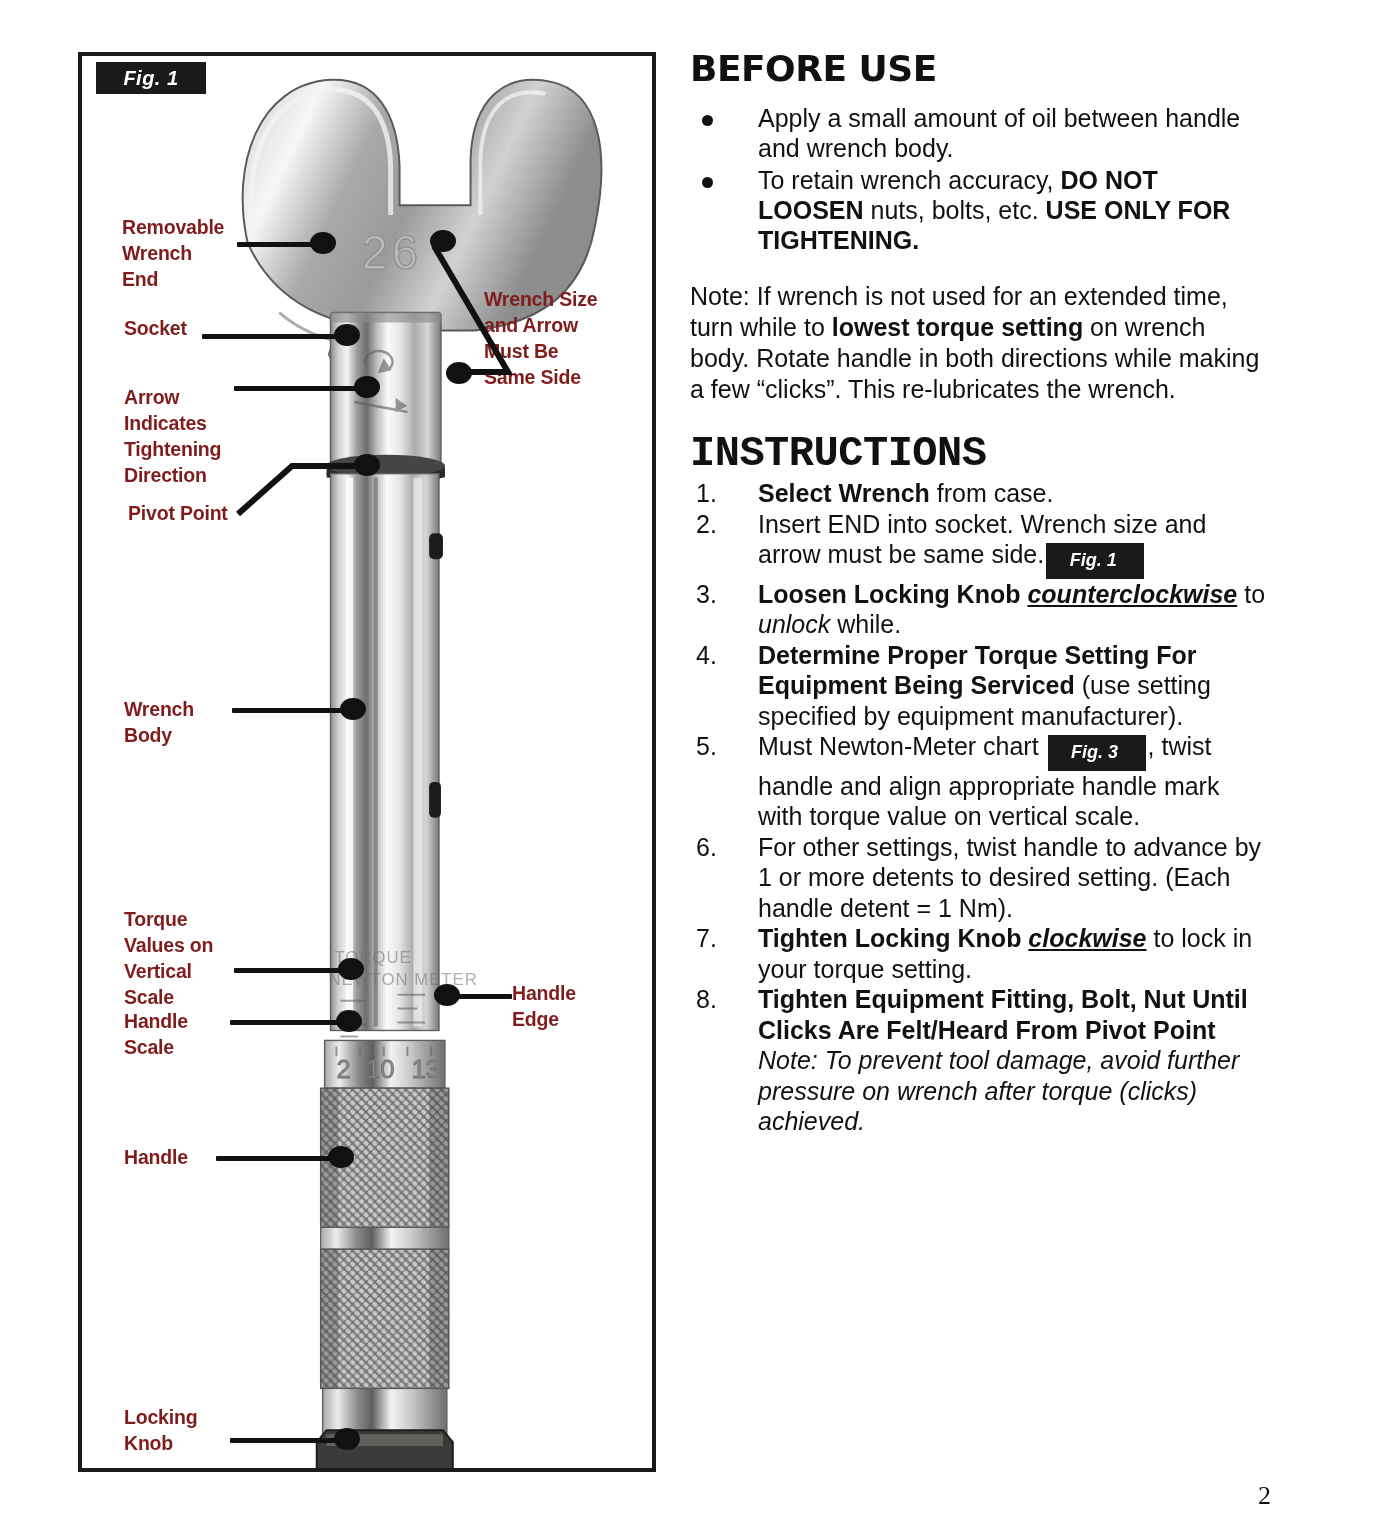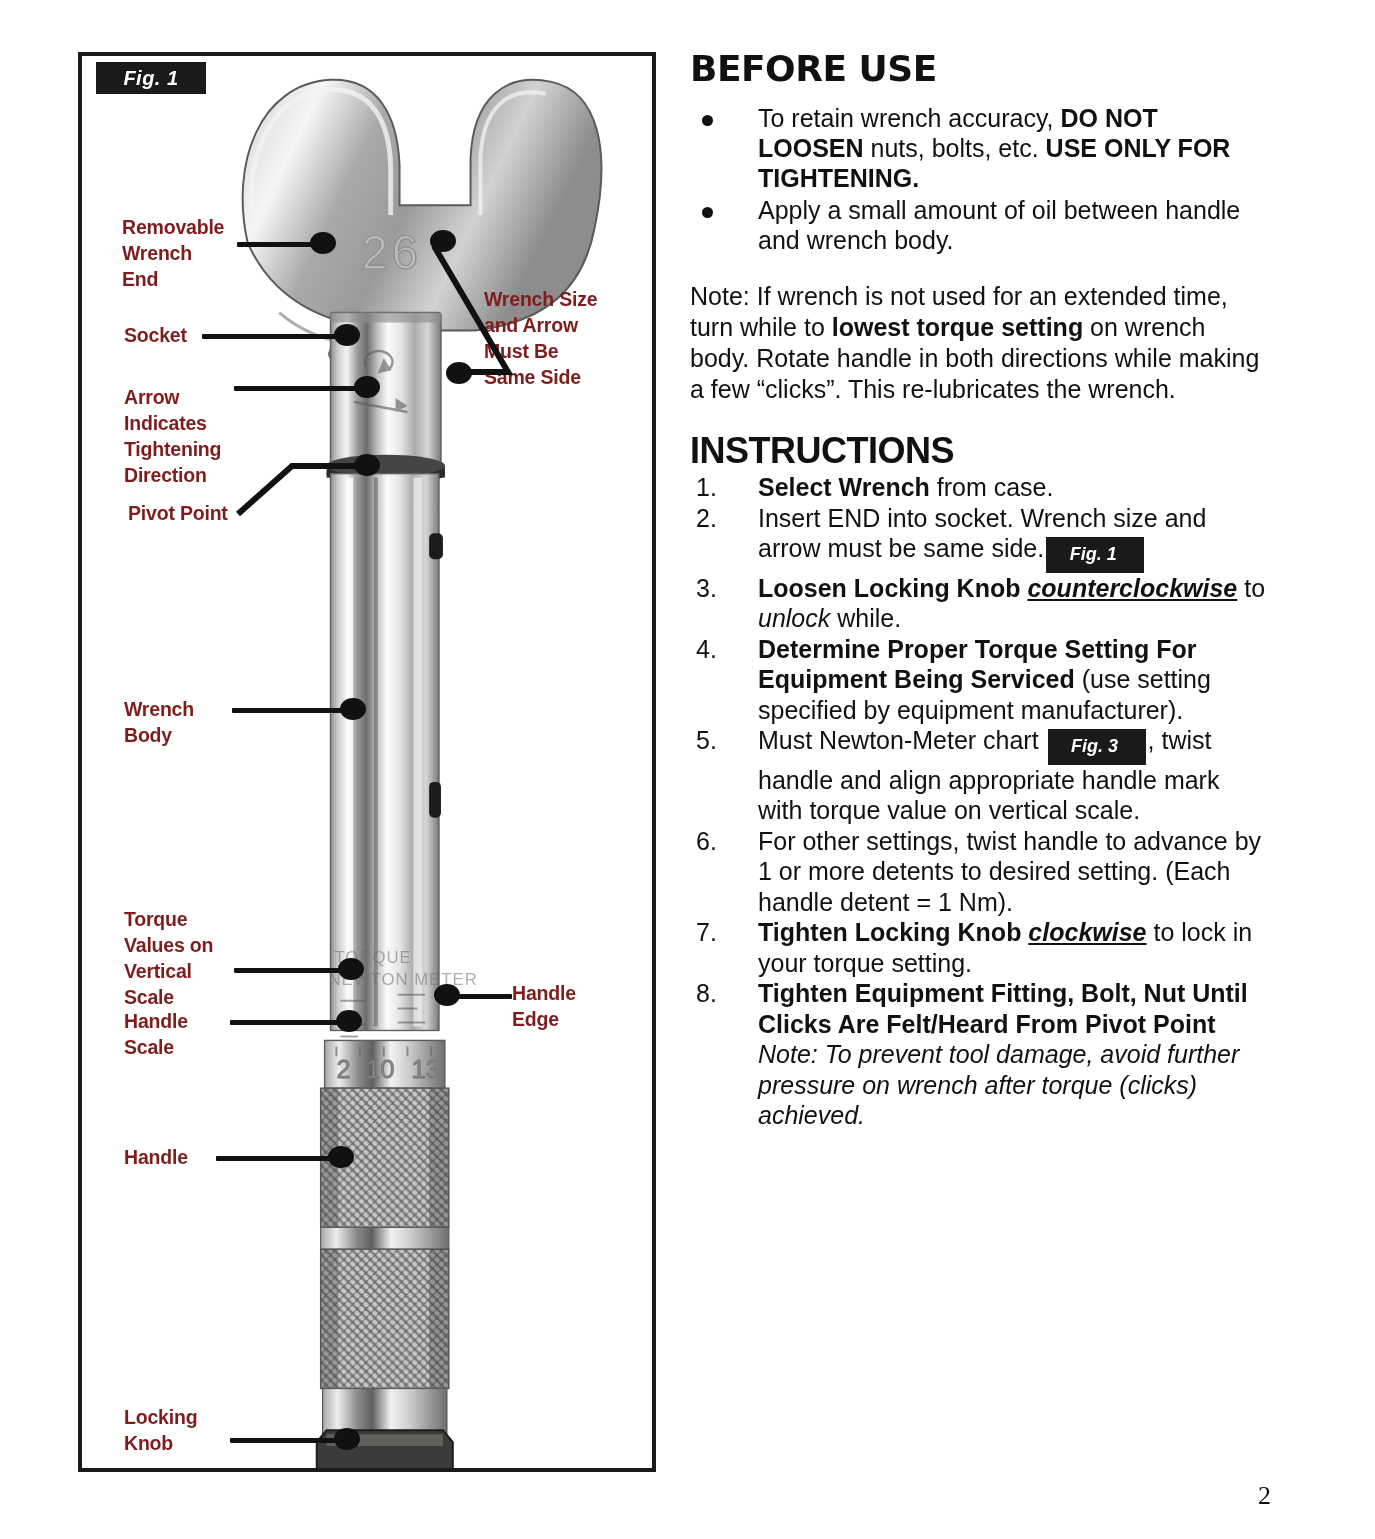--- a/index.html
+++ b/index.html
@@ -49,22 +49,22 @@
     position:relative;padding-left:68px;font-size:25px;line-height:30px;margin-bottom:2px;
   }
   ul.bullets li .bullet{
     position:absolute;left:12px;top:12px;width:11px;height:11px;background:#111;border-radius:50%;
   }
   .note-para{font-size:25px;line-height:31px;margin-top:26px;}
   .b{font-weight:bold;}
   .i{font-style:italic;}
   .bi-u{font-weight:bold;font-style:italic;text-decoration:underline;}
   h2.instructions-head{
-    font-size:36px;font-weight:bold;letter-spacing:-0.5px;margin:22px 0 0 0;
-    font-family:Liberation Sans, sans-serif;
+    font-size:42px;font-weight:bold;letter-spacing:-0.5px;margin:22px 0 0 0;
+    font-family:Liberation Mono, monospace;
   }
   ol.steps{list-style:none;margin:0;padding:0;}
   ol.steps li{
     position:relative;padding-left:68px;font-size:25px;line-height:30.5px;
   }
   ol.steps li .num{position:absolute;left:6px;top:0;font-size:25px;}
   #page-number{
     position:absolute;right:104px;bottom:28px;font-size:26px;
     font-family:"Liberation Serif", serif;
   }
@@ -203,21 +203,21 @@
       <path d="M248 1386 L366 1386 L366 1398 L248 1398 Z" fill="#8d8d88" opacity=".45"></path>
       <rect x="266" y="1440" width="86" height="56" rx="3" fill="url(#knurl-dark)" stroke="#141413" stroke-width="2"></rect>
     </svg>
 
     <div class="callout-label" style="left:40px;top:158px;">Removable
 Wrench
 End</div>
     <div class="leader" style="left:155px;top:186px;width:78px;"></div>
     <div class="dot" style="left:228px;top:176px;width:26px;height:22px;"></div>
 
-    <div class="callout-label" style="left:42px;top:266px;text-align:center;">Socket</div>
+    <div class="callout-label" style="left:42px;top:259px;text-align:center;">Socket</div>
     <div class="leader" style="left:120px;top:278px;width:140px;"></div>
     <div class="dot" style="left:252px;top:268px;width:26px;height:22px;"></div>
 
     <div class="callout-label" style="left:42px;top:328px;">Arrow
 Indicates
 Tightening
 Direction</div>
     <div class="leader" style="left:152px;top:330px;width:128px;"></div>
     <div class="dot" style="left:272px;top:320px;width:26px;height:22px;"></div>
 
@@ -269,25 +269,25 @@
     <div class="dot" style="left:252px;top:1372px;width:26px;height:22px;"></div>
   </div>
 
   <div id="content-col">
 
     <h2 class="section-head">BEFORE USE</h2>
 
     <ul class="bullets">
       <li>
         <span class="bullet"></span>
+        <span><span>Apply a small amount of oil between handle and wrench body.</span></span>
+      </li>
+      <li>
+        <span class="bullet"></span>
         <span><span>To retain wrench accuracy, </span><span class="b">DO NOT LOOSEN</span><span> nuts, bolts, etc. </span><span class="b">USE ONLY FOR TIGHTENING.</span></span>
-      </li>
-      <li>
-        <span class="bullet"></span>
-        <span><span>Apply a small amount of oil between handle and wrench body.</span></span>
       </li>
     </ul>
 
     <p class="note-para">
       <span><span>Note: If wrench is not used for an extended time, turn while to </span><span class="b">lowest torque setting</span><span> on wrench body. Rotate handle in both directions while making a few “clicks”. This re-lubricates the wrench.</span></span>
     </p>
 
     <h2 class="instructions-head">INSTRUCTIONS</h2>
 
     <ol class="steps">

